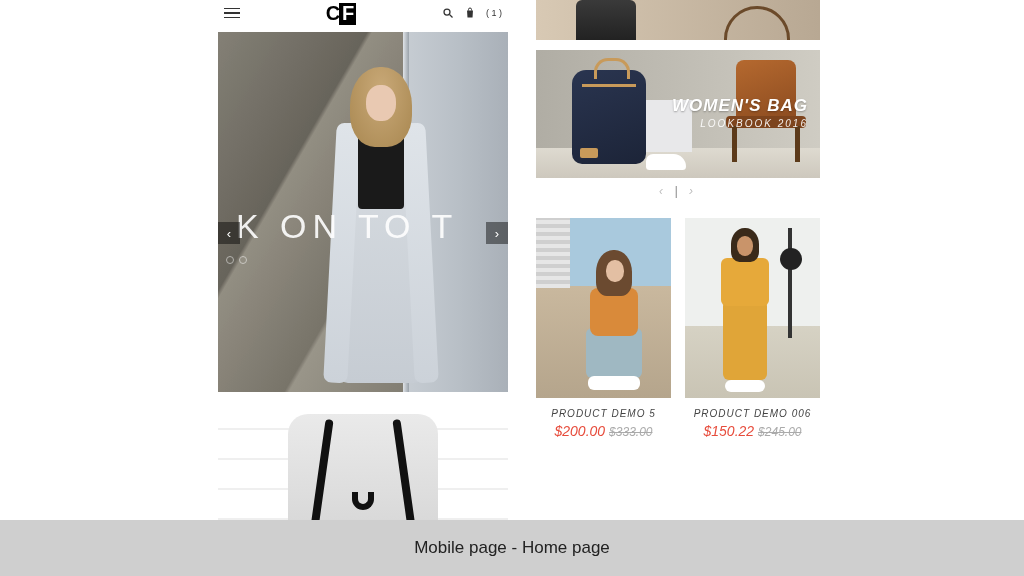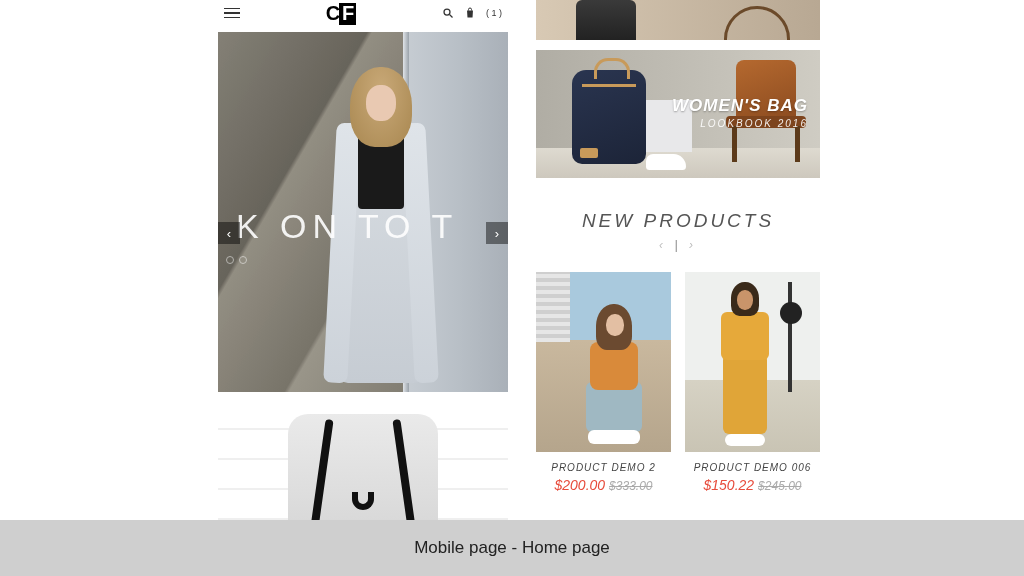--- a/index.html
+++ b/index.html
@@ -184,40 +184,39 @@
           <div class="pants"></div>
           <div class="shoe"></div>
         </div>
       <div class="backpack">
           <div class="bp-tag"></div>
         </div>
       <div class="promo-bag-text">WOMEN'S BAG</div>
       <div class="promo-bag-sub">LOOKBOOK 2016</div>
     </div>
 
-    <div class="section-title">NEW PRODUCTS</div>
     <div class="mini-nav">
       <span>‹</span>
       <span class="bar"> | </span>
       <span>›</span>
     </div>
 
     <div class="products">
       <div class="product">
         <div class="pimg a">
           <div class="bldg"></div>
           <div class="girl">
               <div class="glegs"></div>
               <div class="gtop"></div>
               <div class="ghair"></div>
               <div class="gface"></div>
               <div class="shoes"></div>
             </div>
         </div>
-        <div class="pname">PRODUCT DEMO 2</div>
+        <div class="pname">PRODUCT DEMO 5</div>
         <div class="pprice">
           <span class="price-now">$200.00</span><span class="price-old">$333.00</span>
         </div>
       </div>
       <div class="product">
         <div class="pimg b">
           <div class="pole"></div>
             <div class="ball"></div>
           <div class="girl2">
               <div class="g2pants"></div>

